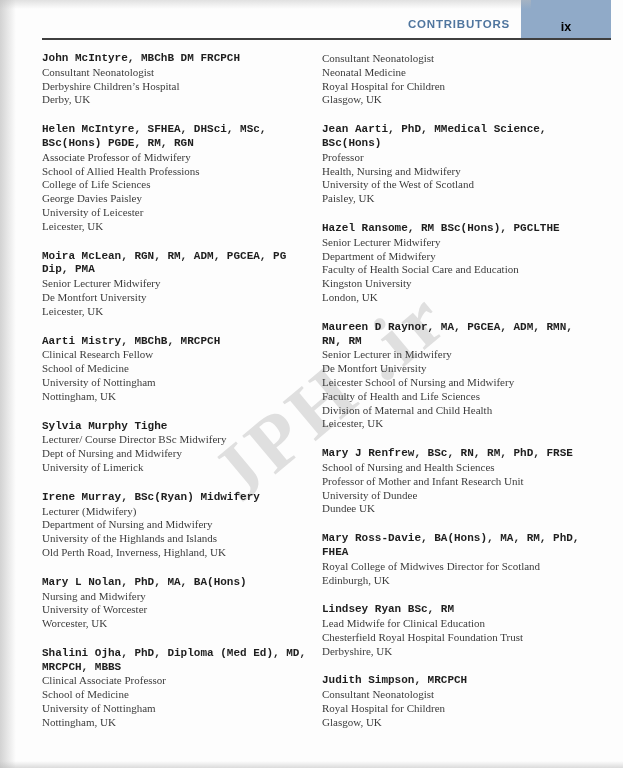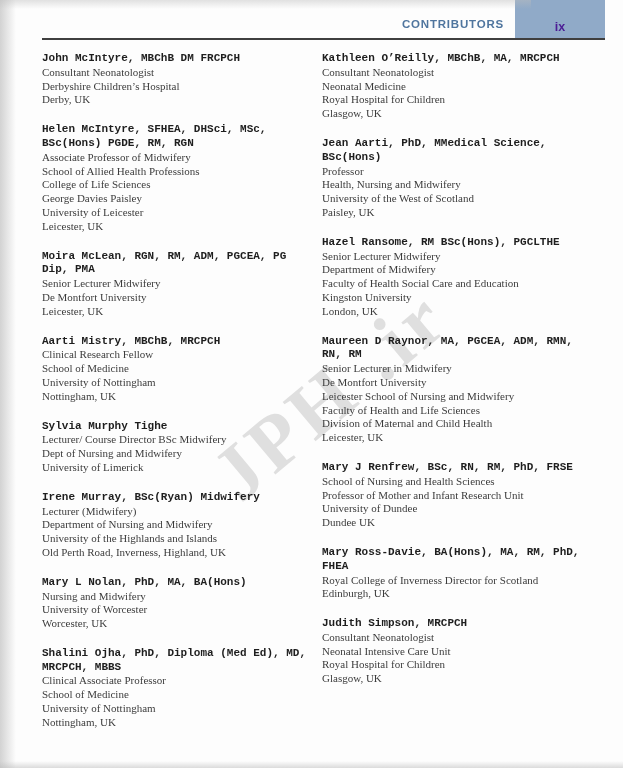--- a/index.html
+++ b/index.html
@@ -21,42 +21,42 @@
     background: linear-gradient(180deg, rgba(190,190,190,0.45), rgba(255,255,255,0));
     z-index: 3; pointer-events: none;
   }
   .edge-bottom {
     position: absolute; left: 0; bottom: 0; right: 0; height: 7px;
     background: linear-gradient(0deg, rgba(185,185,185,0.5), rgba(255,255,255,0));
     z-index: 3; pointer-events: none;
   }
   
   .page-header {
-    position: absolute; top: 0; left: 42px; right: 18px; height: 38px;
+    position: absolute; top: 0; left: 42px; right: 12px; height: 38px;
     display: flex; align-items: stretch; justify-content: flex-end;
     border-bottom: 2px solid #3f3f3f;
     background: transparent;
     z-index: 2;
   }
   .header-title {
     align-self: center;
     margin-right: 11px;
     font-family: "Liberation Sans", "DejaVu Sans", sans-serif;
     font-size: 11.5px;
     font-weight: 700;
     letter-spacing: 0.8px;
     color: #4f759e;
     padding-top: 10px;
   }
   .page-num-box {
     width: 90px;
     background: #90aac8;
     display: flex; align-items: flex-end; justify-content: center;
     font-family: "Liberation Sans", "DejaVu Sans", sans-serif;
-    font-size: 12.5px; font-weight: 700; color: #4c1d95;
+    font-size: 12.5px; font-weight: 700; color: #000000;
     padding-bottom: 4px; box-sizing: border-box;
   }
   
   .watermark {
     position: absolute;
     left: 130px; top: 350px;
     width: 400px;
     text-align: center;
     transform: rotate(-40deg);
     font-family: "Liberation Serif", "DejaVu Serif", serif;
@@ -156,21 +156,20 @@
   <div class="entry">
     <p class="name">Shalini Ojha, PhD, Diploma (Med Ed), MD, MRCPCH, MBBS</p>
   <p class="line">Clinical Associate Professor</p>
         <p class="line">School of Medicine</p>
         <p class="line">University of Nottingham</p>
         <p class="line">Nottingham, UK</p>
       </div>
 </div>
   <div class="col" id="col-right">
   <div class="entry">
-    <p class="name">Kathleen O’Reilly, MBChB, MA, MRCPCH</p>
   <p class="line">Consultant Neonatologist</p>
         <p class="line">Neonatal Medicine</p>
         <p class="line">Royal Hospital for Children</p>
         <p class="line">Glasgow, UK</p>
       </div>
 
   <div class="entry">
     <p class="name">Jean Aarti, PhD, MMedical Science, BSc(Hons)</p>
   <p class="line">Professor</p>
         <p class="line">Health, Nursing and Midwifery</p>
@@ -200,26 +199,31 @@
   <div class="entry">
     <p class="name">Mary J Renfrew, BSc, RN, RM, PhD, FRSE</p>
   <p class="line">School of Nursing and Health Sciences</p>
         <p class="line">Professor of Mother and Infant Research Unit</p>
         <p class="line">University of Dundee</p>
         <p class="line">Dundee UK</p>
       </div>
 
   <div class="entry">
     <p class="name">Mary Ross-Davie, BA(Hons), MA, RM, PhD, FHEA</p>
-  <p class="line">Royal College of Inverness Director for Scotland</p>
+  <p class="line">Royal College of Midwives Director for Scotland</p>
         <p class="line">Edinburgh, UK</p>
       </div>
 
+  <div class="entry">
+    <p class="name">Lindsey Ryan BSc, RM</p>
+  <p class="line">Lead Midwife for Clinical Education</p>
+        <p class="line">Chesterfield Royal Hospital Foundation Trust</p>
+        <p class="line">Derbyshire, UK</p>
+      </div>
 
   <div class="entry">
     <p class="name">Judith Simpson, MRCPCH</p>
   <p class="line">Consultant Neonatologist</p>
-        <p class="line">Neonatal Intensive Care Unit</p>
         <p class="line">Royal Hospital for Children</p>
         <p class="line">Glasgow, UK</p>
       </div>
 </div>
 </main>
 
 </body></html>

